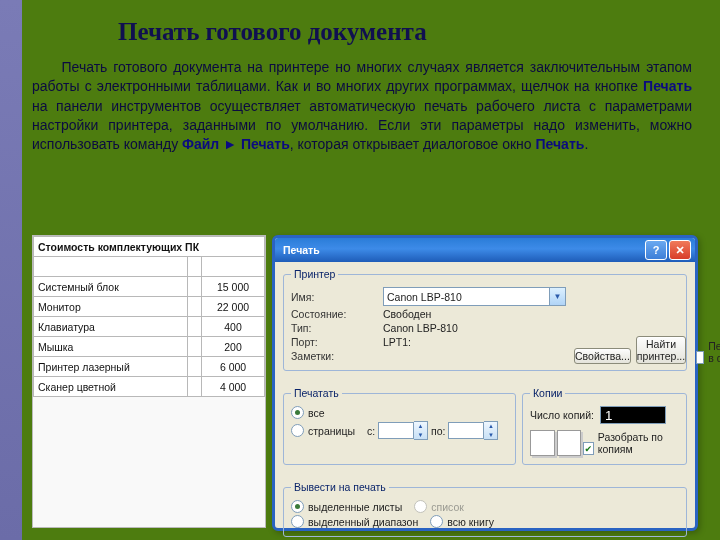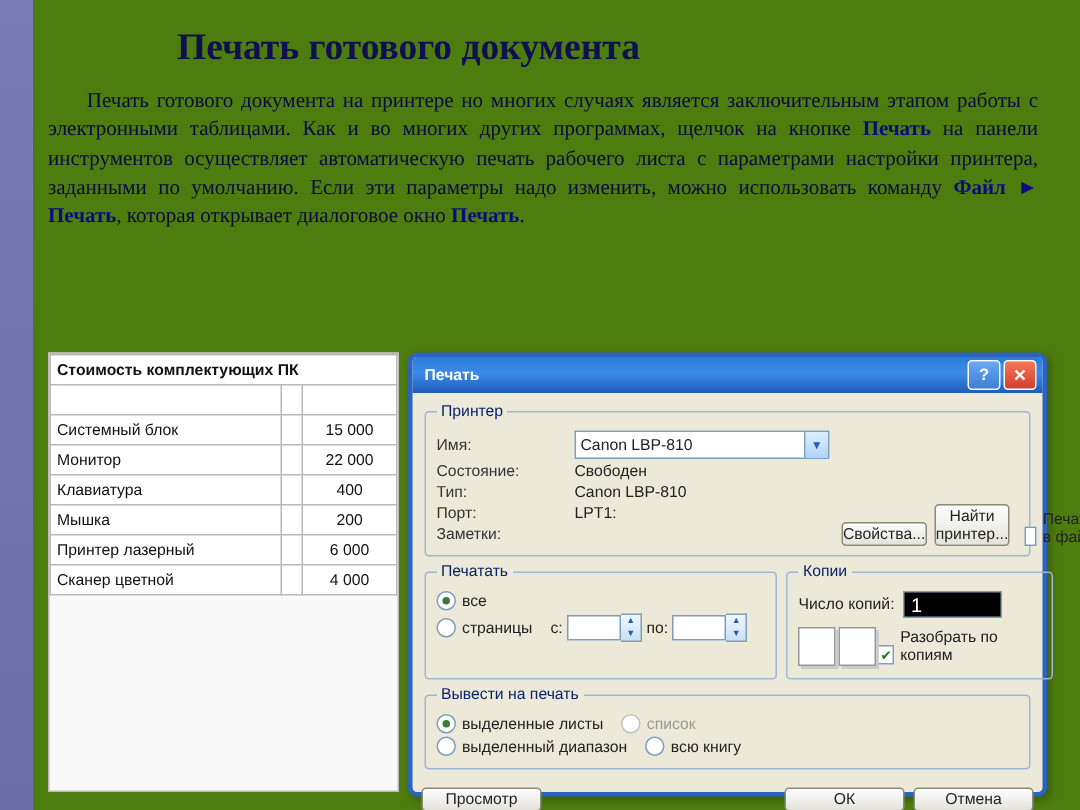--- a/index.html
+++ b/index.html
@@ -1,37 +1,37 @@
 <!DOCTYPE html>
 <html><head>
 <meta charset="utf-8">
 <style>
 body{margin:0;font-family:Arial,sans-serif;font-size:11.5px;color:#1a1a1a;width:720px;height:540px;overflow:hidden}
 .page{position:relative;width:720px;height:540px;background:#4d7c0f}
 .sidebar{position:absolute;left:0;top:0;width:22px;height:540px;background:linear-gradient(#7a7bb6,#6b6ca8)}
 .content{position:absolute;left:22px;top:0;right:0;padding:18px 24px 0 6px}
 h1{font-family:"Times New Roman",serif;font-size:25px;font-weight:bold;color:#101050;margin:0 0 12px 90px}
-.para{font-family:Liberation Serif, serif;font-size:14px;line-height:1.38;text-align:justify;margin:0 4px 10px 4px;color:#0b0b40}
+.para{font-family:Liberation Sans, sans-serif;font-size:14px;line-height:1.38;text-align:justify;margin:0 4px 10px 4px;color:#0b0b40}
 .para b.blue{color:#0b0b80;font-weight:bold}
 .lower{position:absolute;left:32px;top:235px;right:18px;bottom:12px;display:flex;gap:6px}
 
 .sheet{width:232px;border:1px solid #bbb;background:#f9f9f9}
 .sheet table{border-collapse:collapse;width:100%;font-size:10.5px}
 .sheet td{border:1px solid #b8b8b8;padding:2px 4px;height:15px;background:#fff;color:#111}
 .sheet .hdr td{font-weight:bold}
 .sheet td.num{text-align:center}
 
 .dlg{width:420px;height:290px;border:3px solid #2a63c2;border-radius:6px;background:#ece9d8;font-family:Tahoma,sans-serif;font-size:10.5px;color:#222;box-shadow:2px 2px 6px rgba(0,0,0,.25);position:relative}
 .titlebar{height:24px;background:linear-gradient(to bottom,#2a7cd8 0%,#3d8be8 45%,#1e5cb8 100%);display:flex;align-items:center;padding:0 4px;color:#fff;font-weight:bold;border-top-left-radius:3px;border-top-right-radius:3px}
 .titlebar .ttl{flex:1;padding-left:4px}
 .tb-btn{width:20px;height:18px;margin-left:2px;border:1px solid #fff;border-radius:3px;display:flex;align-items:center;justify-content:center;font-size:11px;font-family:Arial}
 .tb-help{background:linear-gradient(#6aa9f0,#3d7fd8)}
 .tb-close{background:linear-gradient(#f07a5a,#d83d2a)}
 .dlg-body{padding:6px 8px}
-fieldset{border:1px solid #9eb6d8;border-radius:3px;margin:0 0 4px 0;padding:5px 19px 6px 7px}
+fieldset{border:1px solid #9eb6d8;border-radius:3px;margin:0 0 16px 0;padding:5px 6px 6px 7px}
 legend{color:#0a246a;font-size:10.5px;padding:0 3px}
 .row{display:flex;align-items:center;margin:2px 0}
 .lbl{width:92px;color:#333}
 .val{flex:1}
 .btn{background:linear-gradient(#fdfdfd,#e4e3da);border:1px solid #8b8b7a;border-radius:3px;padding:1px 0;width:96px;text-align:center;font-size:10.5px;box-shadow:0 1px 0 #fff inset}
 .btn.small{width:78px}
 .selectish{flex:1;height:17px;border:1px solid #7f9db9;background:#fff;display:flex;align-items:center;padding:0 3px;position:relative;font-size:10.5px}
 .selectish .arrow{position:absolute;right:0;top:0;bottom:0;width:15px;background:linear-gradient(#dcf0ff,#b0d4f7);border-left:1px solid #7f9db9;display:flex;align-items:center;justify-content:center;color:#2a5aaa;font-size:8px}
 .chk{display:inline-flex;align-items:flex-end;gap:4px}
 .chk .box{width:11px;height:11px;border:1px solid #7f9db9;background:#fff;display:inline-flex;align-items:center;justify-content:center;font-size:9px;color:#1a7a1a}

